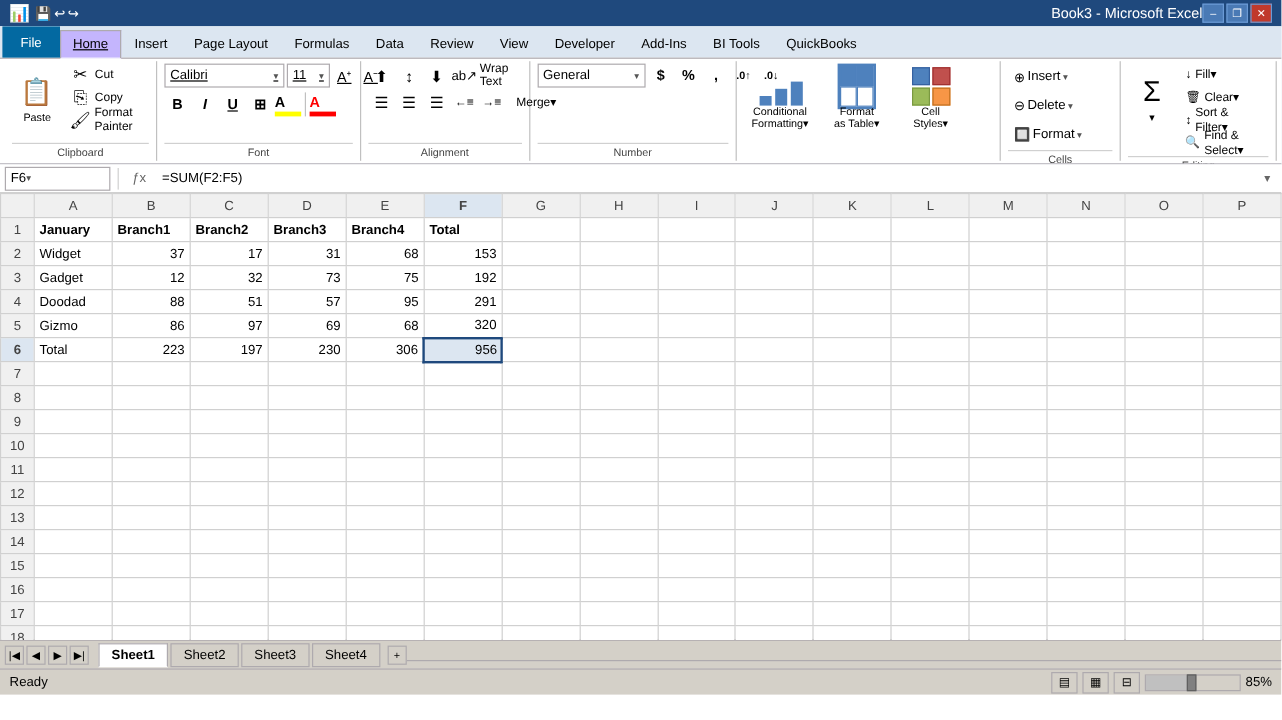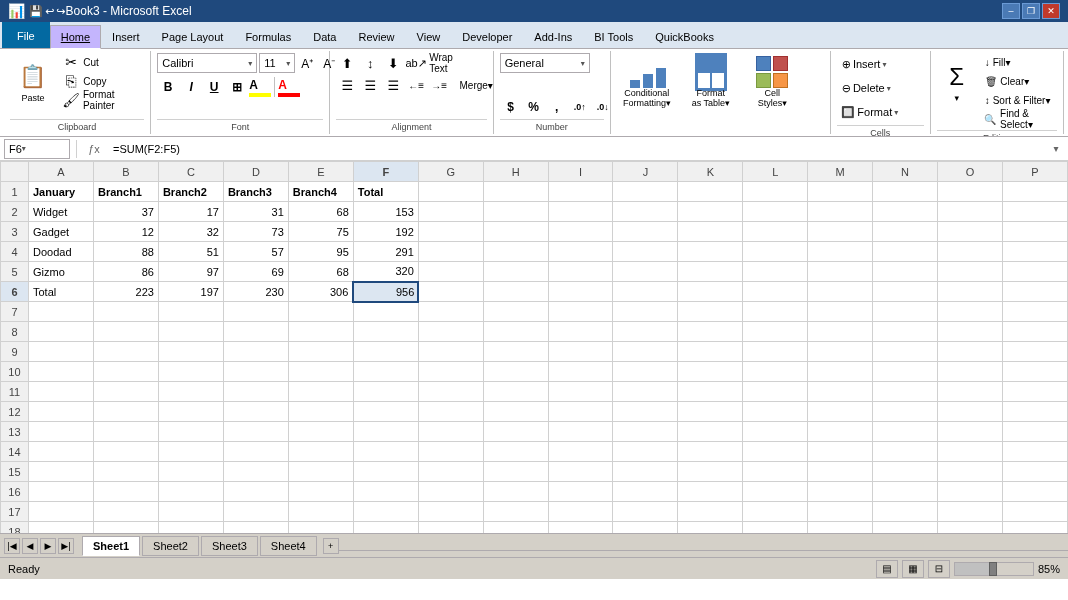--- a/index.html
+++ b/index.html
@@ -1,20 +1,20 @@
 <!DOCTYPE html>
 <html><head>
   <meta charset="utf-8">
   <style>
     * { margin: 0; padding: 0; box-sizing: border-box; }
     body { font-family: 'Segoe UI', Tahoma, sans-serif; font-size: 11px; background: #fff; width: 1068px; height: 600px; overflow: hidden; }
     
     
     #title-bar { background: #1f497d; color: white; height: 22px; display: flex; align-items: center; justify-content: space-between; padding: 0 8px; font-size: 12px; }
-    #title-bar .title { flex: 1; text-align: left; }
+    #title-bar .title { flex: 1; text-align: right; }
     #title-bar .win-controls { display: flex; gap: 2px; }
     #title-bar .win-btn { width: 18px; height: 16px; background: #4a7ab5; border: 1px solid #6a9ad5; color: white; font-size: 9px; display: flex; align-items: center; justify-content: center; cursor: pointer; }
     #title-bar .win-btn.close { background: #c0392b; }
     
     
     #ribbon { background: #dce6f1; border-bottom: 1px solid #aeaaae; }
     
     
     #tab-row { display: flex; align-items: flex-end; padding-left: 2px; background: #dce6f1; height: 26px; }
     .ribbon-tab { padding: 4px 10px; font-size: 11px; cursor: pointer; border: 1px solid transparent; border-bottom: none; background: transparent; height: 24px; display: flex; align-items: center; }
@@ -25,21 +25,21 @@
     #ribbon-content { background: white; border-top: 1px solid #aeaaae; padding: 2px 4px; display: flex; gap: 0; height: 88px; overflow: hidden; }
     .ribbon-group { display: flex; flex-direction: column; border-right: 1px solid #c0c0c0; padding: 2px 6px; min-width: 60px; position: relative; }
     .ribbon-group-content { display: flex; align-items: flex-start; gap: 2px; flex: 1; }
     .ribbon-group-label { font-size: 9px; color: #444; text-align: center; margin-top: 2px; padding-top: 2px; border-top: 1px solid #d0d0d0; }
     
     
     .clipboard-group { min-width: 70px; }
     
     
     .font-group { min-width: 170px; }
-    .font-row { display: flex; align-items: center; gap: 2px; margin-bottom: 2px; }
+    .font-row { display: flex; align-items: center; gap: 2px; margin-bottom: 2px; text-decoration: underline; }
     .font-name-box { width: 100px; height: 20px; border: 1px solid #aeaaae; padding: 0 4px; font-size: 11px; display: flex; align-items: center; justify-content: space-between; cursor: pointer; background: white; }
     .font-size-box { width: 36px; height: 20px; border: 1px solid #aeaaae; padding: 0 4px; font-size: 11px; display: flex; align-items: center; justify-content: space-between; cursor: pointer; background: white; }
     .font-btn { width: 20px; height: 20px; border: 1px solid transparent; display: flex; align-items: center; justify-content: center; cursor: pointer; font-size: 12px; }
     .font-row2 { display: flex; align-items: center; gap: 1px; }
     .fmt-btn { width: 22px; height: 20px; border: 1px solid transparent; display: flex; align-items: center; justify-content: center; cursor: pointer; font-size: 12px; font-weight: bold; }
     .underline-btn { font-size: 12px; font-weight: bold; text-decoration: underline; }
     .color-indicator { width: 22px; height: 4px; margin-top: 1px; }
     
     
     .align-group { min-width: 130px; }
@@ -54,21 +54,21 @@
     
     
     .cells-group { min-width: 100px; }
     .cell-action-btn { display: flex; align-items: center; gap: 2px; cursor: pointer; padding: 1px 4px; font-size: 11px; height: 22px; border: 1px solid transparent; }
     
     
     .editing-group { min-width: 130px; }
     
     
     #formula-bar { display: flex; align-items: center; border-bottom: 1px solid #d0d0d0; height: 24px; background: white; padding: 0 4px; gap: 4px; }
-    #cell-ref-box { width: 66px; height: 20px; border: 1px solid #aeaaae; padding: 0 4px; font-size: 11px; display: flex; align-items: center; cursor: pointer; }
+    #cell-ref-box { width: 88px; height: 20px; border: 1px solid #aeaaae; padding: 0 4px; font-size: 11px; display: flex; align-items: center; cursor: pointer; }
     #formula-icon { width: 22px; height: 20px; border: 1px solid transparent; display: flex; align-items: center; justify-content: center; color: #666; font-size: 11px; cursor: pointer; }
     #formula-input { flex: 1; height: 20px; border: none; font-size: 11px; padding: 0 4px; outline: none; }
     #expand-btn { width: 16px; height: 20px; display: flex; align-items: center; justify-content: center; cursor: pointer; color: #666; font-size: 10px; }
     
     
     #grid-wrapper { overflow: auto; flex: 1; position: relative; }
     
     table.sheet-table { border-collapse: collapse; table-layout: fixed; font-size: 11px; }
     table.sheet-table th, table.sheet-table td { border: 1px solid #d0d0d0; padding: 1px 4px; white-space: nowrap; overflow: hidden; }
     table.sheet-table th { background: #f0f0f0; text-align: center; font-weight: normal; color: #444; min-width: 20px; height: 20px; }
@@ -232,21 +232,21 @@
           <div class="align-btn" title="Align Right" style="font-size:13px;">☰</div>
           <div class="align-btn" style="font-size:10px;">←≡</div>
           <div class="align-btn" style="font-size:10px;">→≡</div>
           <div class="align-btn" title="Merge &amp; Center" style="font-size:10px; width:50px;">Merge▾</div>
         </div>
       </div>
       <div class="ribbon-group-label">Alignment</div>
     </div>
 
     <div class="ribbon-group number-group">
-      <div class="ribbon-group-content" style="flex-direction:column; gap:2px;justify-content:space-between;">
+      <div class="ribbon-group-content" style="flex-direction:row; gap:2px;">
         <div>
           <div class="number-format-box">
             <span>General</span>
             <span class="dd-arrow">▾</span>
           </div>
         </div>
         <div style="display:flex; gap:1px;">
           <div class="fmt-btn" title="Currency">$</div>
           <div class="fmt-btn" title="Percent">%</div>
           <div class="fmt-btn" title="Comma">,</div>

